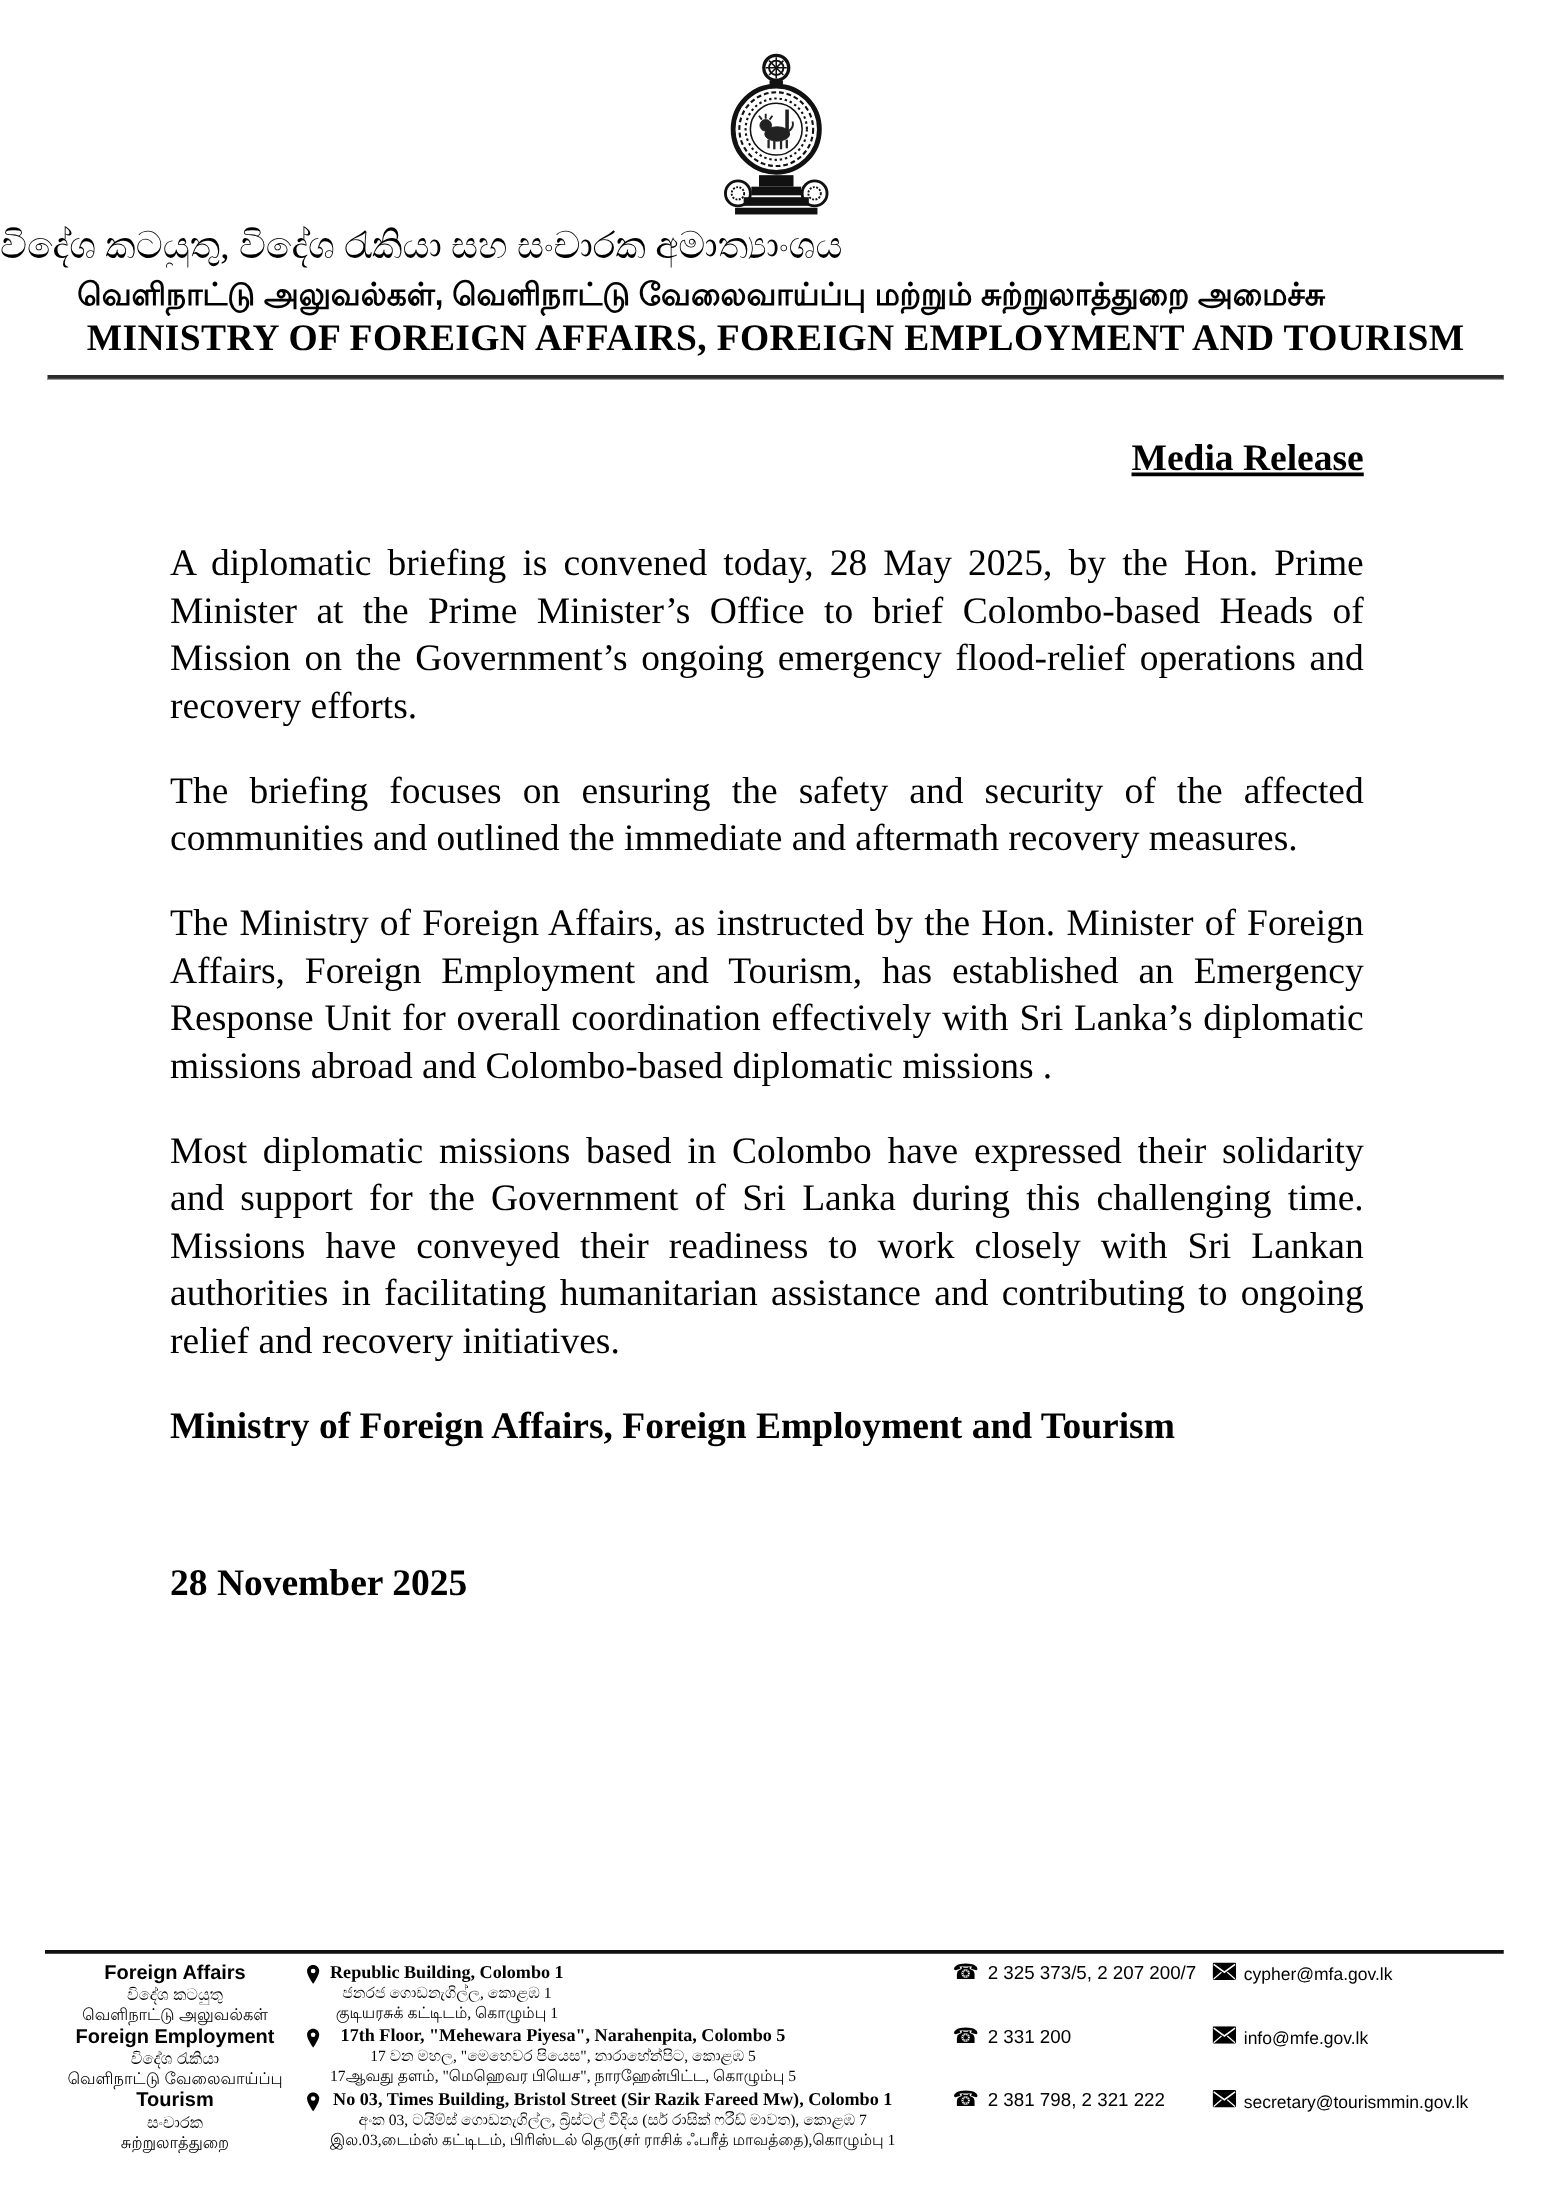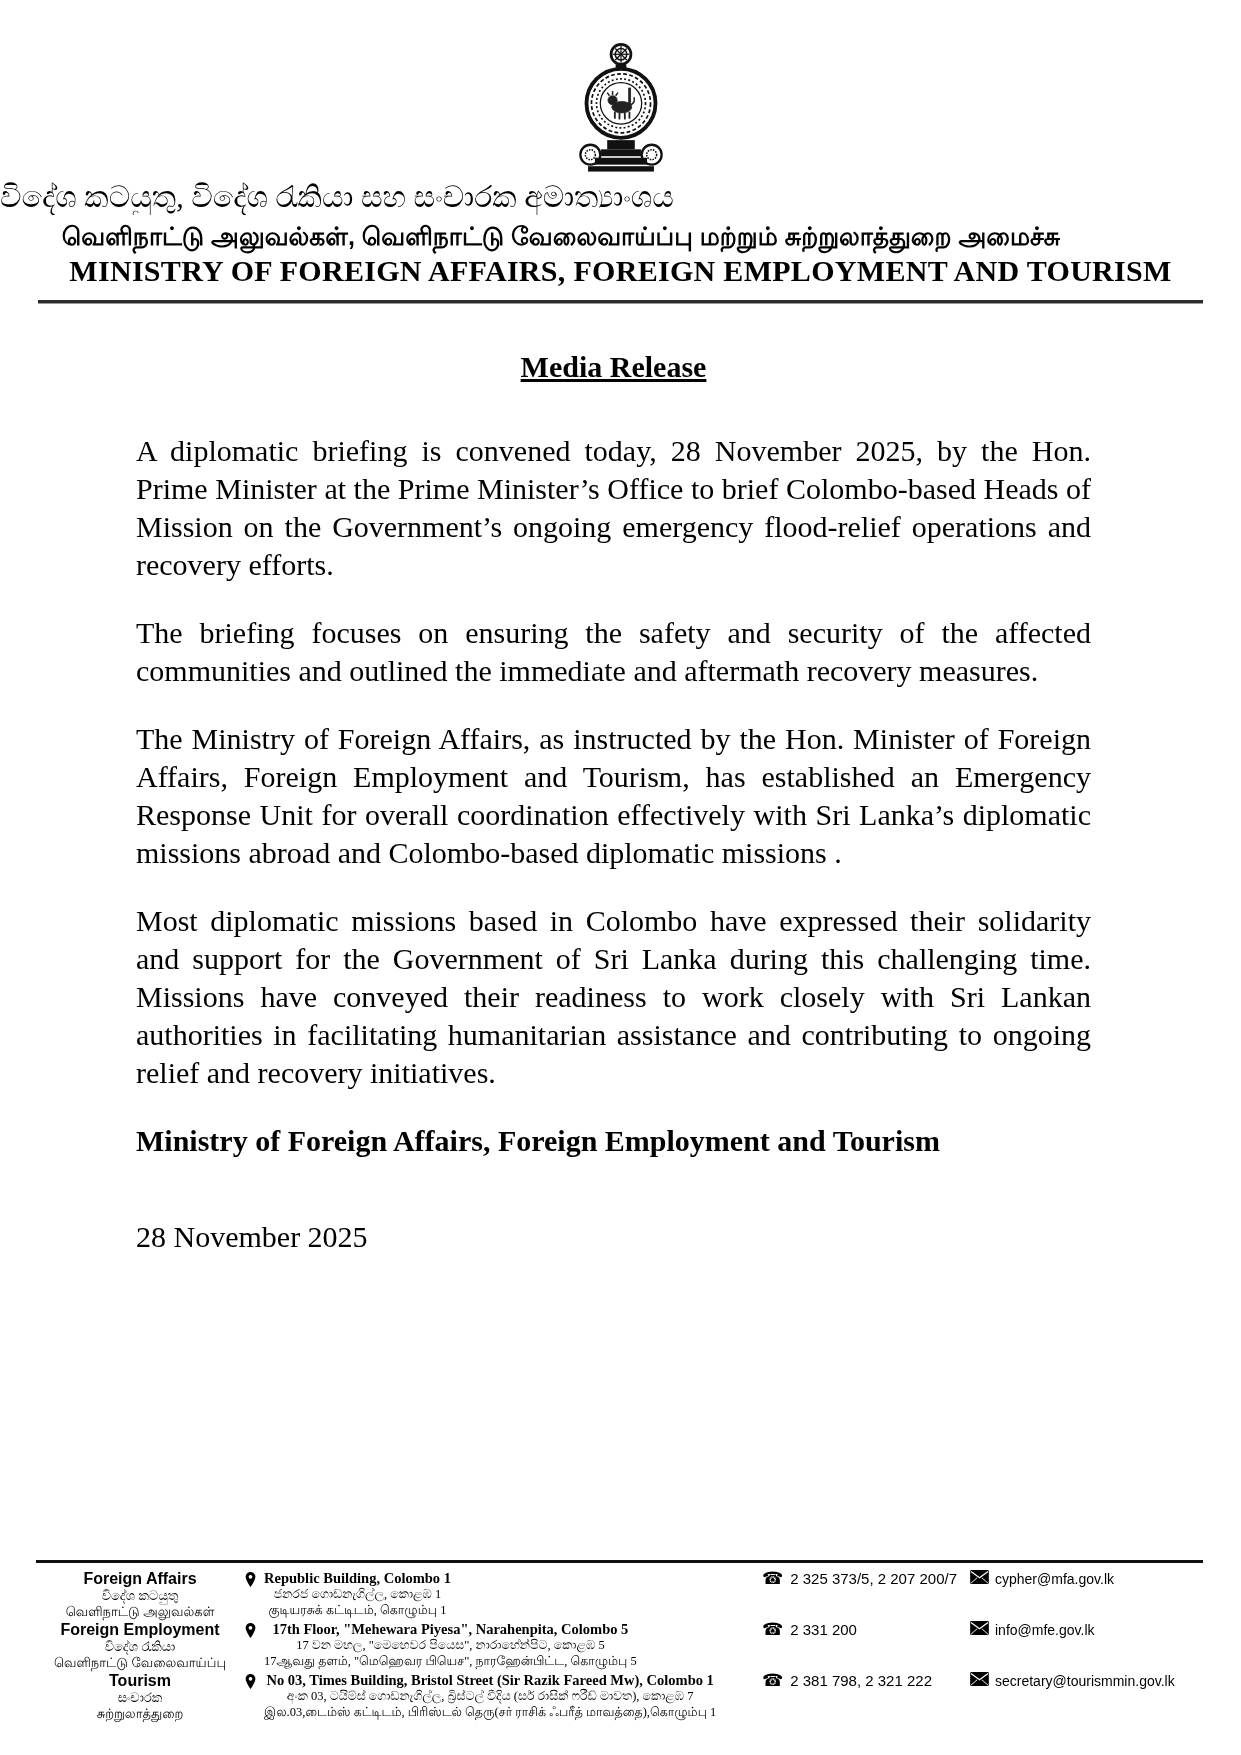--- a/index.html
+++ b/index.html
@@ -15,26 +15,26 @@
   .header-ta{position:absolute;top:222px;left:0;width:1122px;text-align:center;
     font-size:25px;font-weight:bold;white-space:nowrap;overflow:hidden;
     font-family:"Liberation Sans",sans-serif;}
   .header-en{position:absolute;top:254px;left:0;width:1241px;text-align:center;
     font-size:30px;font-weight:bold;letter-spacing:.3px;white-space:nowrap;}
   .header-rule{position:absolute;top:300px;left:38px;width:1165px;height:3px;
     background:#2b2b2b;border-bottom:1px solid #999;}
   
   .doc{position:absolute;top:348px;left:136px;width:955px;
     font-size:30px;line-height:38px;}
-  .doc-heading{text-align:center;font-weight:bold;text-decoration:underline;
+  .doc-heading{text-align:right;font-weight:bold;text-decoration:underline;
     font-size:30px;margin:0 0 46px 0;}
   .doc p{margin:0 0 30px 0;text-align:justify;}
   .sig{font-weight:bold;margin:6px 0 0 0;}
   .sig div{line-height:38px;}
-  .doc-date{font-weight:normal;margin-top:58px;}
+  .doc-date{font-weight:bold;margin-top:88px;}
   
   .footer{position:absolute;top:1560px;left:36px;width:1167px;
     border-top:3px solid #111;padding-top:7px;
     font-family:"Liberation Sans",sans-serif;}
   .footer-grid{display:grid;grid-template-columns:208px 518px 208px 1fr;
     row-gap:1px;align-items:start;text-align:center;}
   .f-label-en{font-weight:bold;font-size:16px;line-height:18px;}
   .f-label-sub{font-size:13px;line-height:16px;}
   .addr{display:flex;gap:7px;font-family:Liberation Serif, serif;}
   .addr-text{min-width:0;}
@@ -97,21 +97,21 @@
     </svg>
   </span>
 </div>
 <div class="header-si">විදේශ කටයුතු, විදේශ රැකියා සහ සංචාරක අමාත්‍යාංශය</div>
 <div class="header-ta">வெளிநாட்டு அலுவல்கள், வெளிநாட்டு வேலைவாய்ப்பு மற்றும் சுற்றுலாத்துறை அமைச்சு</div>
 <div class="header-en">MINISTRY OF FOREIGN AFFAIRS, FOREIGN EMPLOYMENT AND TOURISM</div>
 <div class="header-rule"></div>
 
 <div class="doc">
   <div class="doc-heading">Media Release</div>
-  <p>A diplomatic briefing is convened today, 28 November 2025, by the Hon. Prime Minister at the Prime Minister’s Office to brief Colombo-based Heads of Mission on the Government’s ongoing emergency flood-relief operations and recovery efforts.</p>
+  <p>A diplomatic briefing is convened today, 28 May 2025, by the Hon. Prime Minister at the Prime Minister’s Office to brief Colombo-based Heads of Mission on the Government’s ongoing emergency flood-relief operations and recovery efforts.</p>
   <p>The briefing focuses on ensuring the safety and security of the affected communities and outlined the immediate and aftermath recovery measures.</p>
   <p>The Ministry of Foreign Affairs, as instructed by the Hon. Minister of Foreign Affairs, Foreign Employment and Tourism, has established an Emergency Response Unit for overall coordination effectively with Sri Lanka’s diplomatic missions abroad and Colombo-based diplomatic missions .</p>
   <p>Most diplomatic missions based in Colombo have expressed their solidarity and support for the Government of Sri Lanka during this challenging time. Missions have conveyed their readiness to work closely with Sri Lankan authorities in facilitating humanitarian assistance and contributing to ongoing relief and recovery initiatives.</p>
   <div class="sig">
     <div>Ministry of Foreign Affairs, Foreign Employment and Tourism</div>
   </div>
   <div class="doc-date">28 November 2025</div>
 </div>
 
 <div class="footer">

